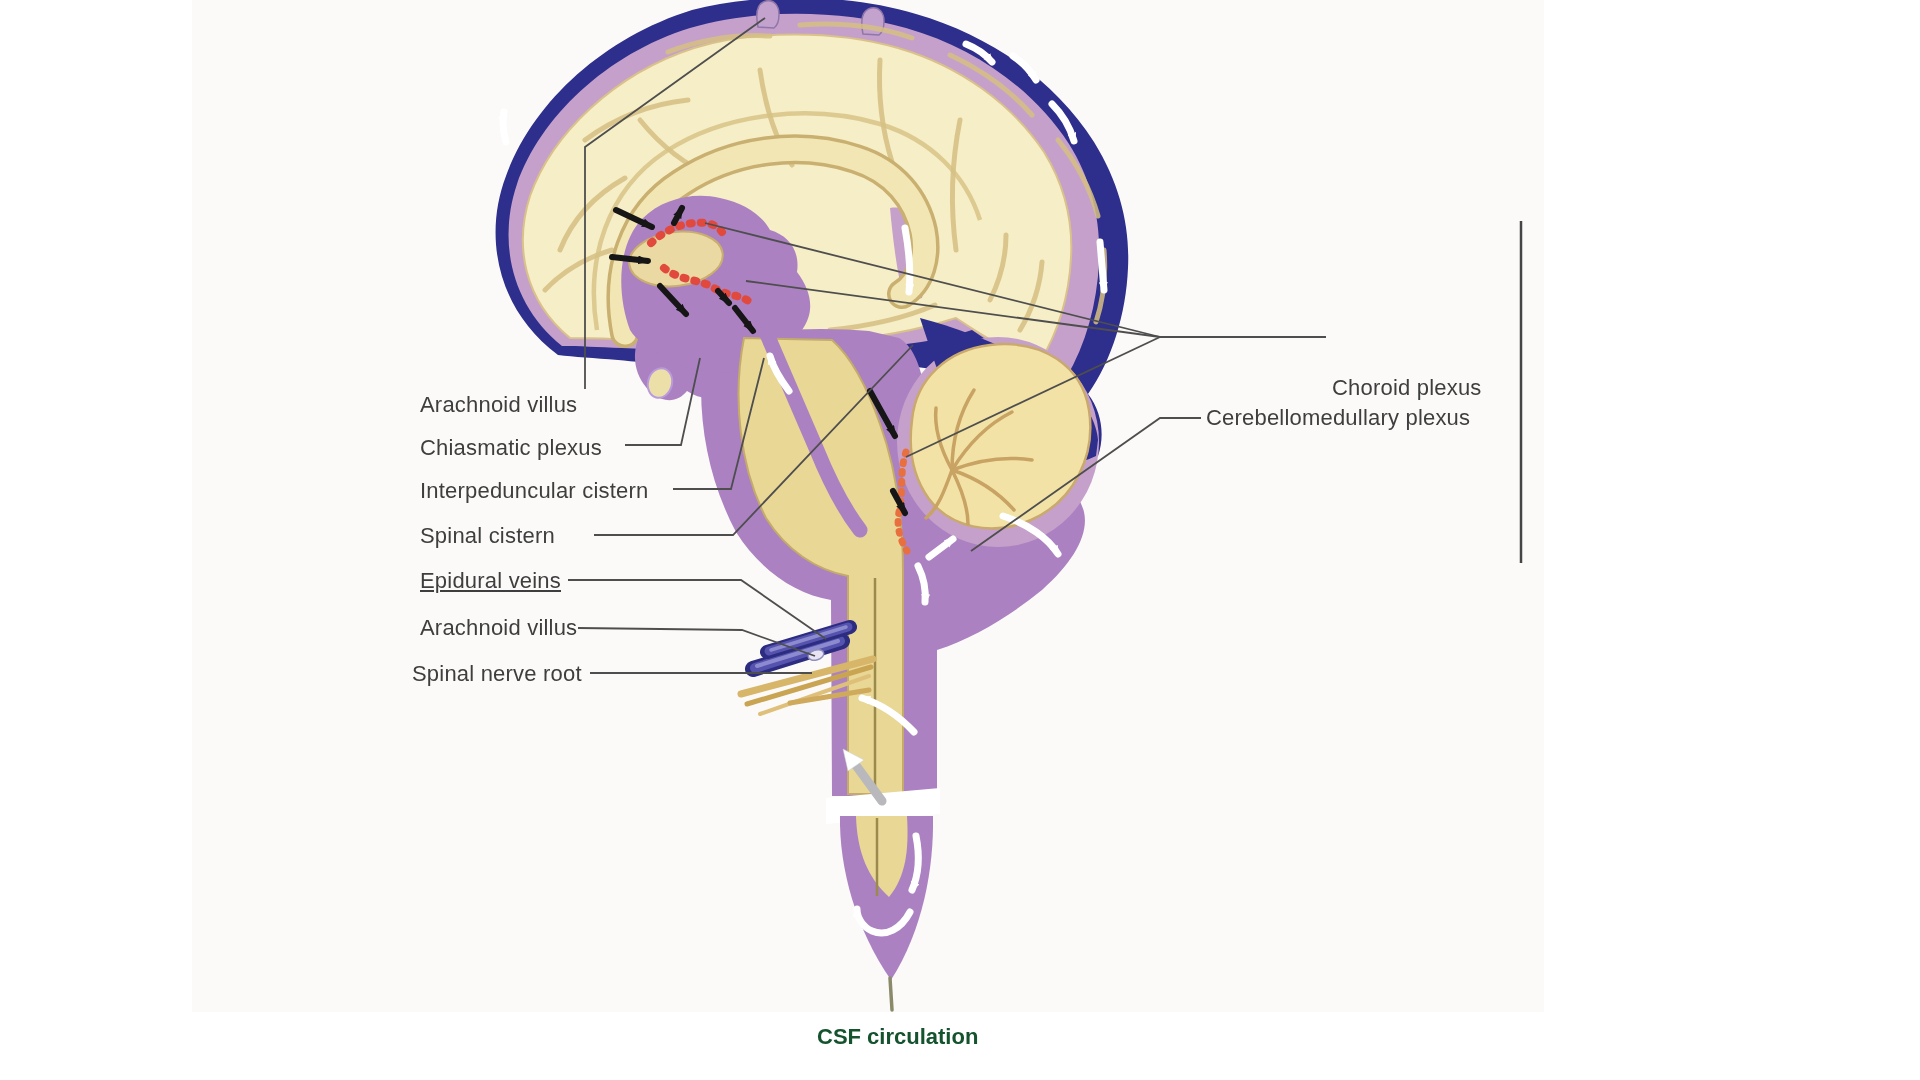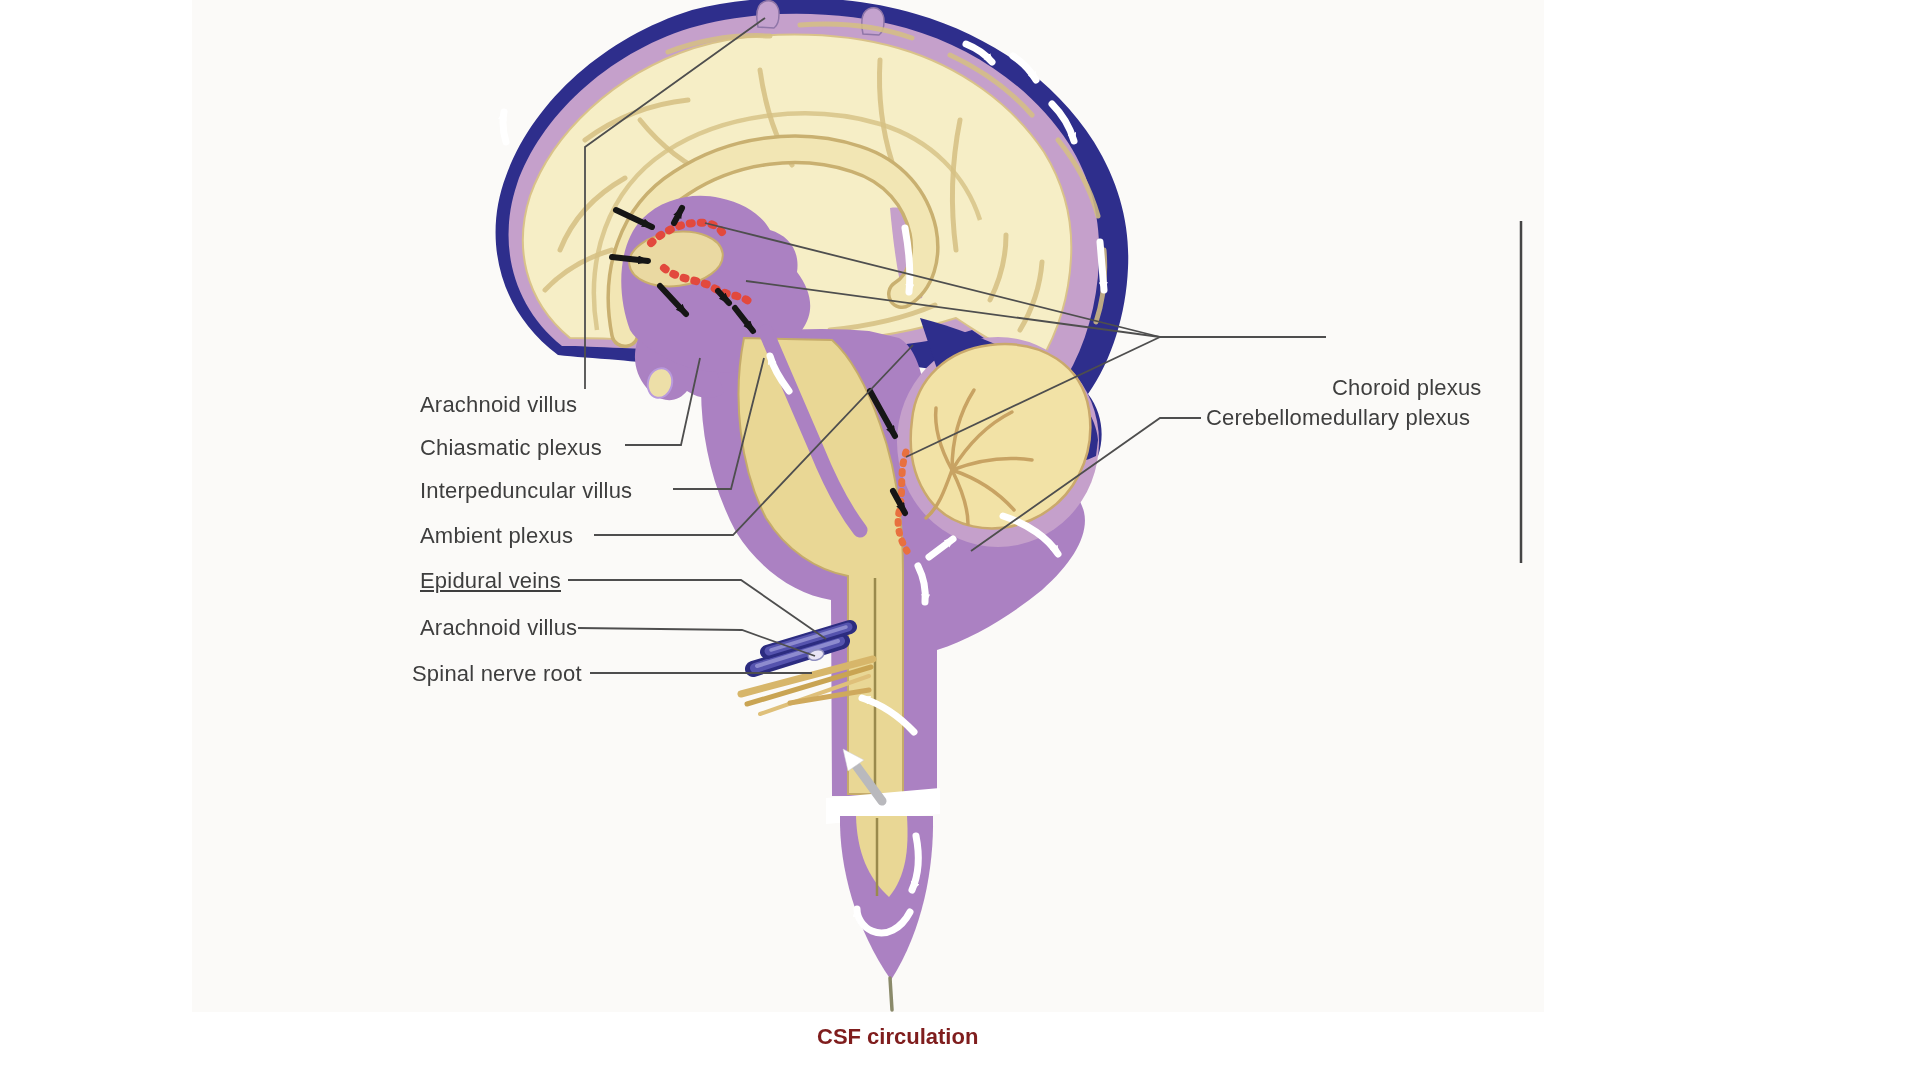--- a/index.html
+++ b/index.html
@@ -6,21 +6,21 @@
   #stage{
     position:relative;width:1920px;height:1080px;overflow:hidden;
     background:#ffffff;font-family:"Liberation Sans", sans-serif;
   }
   #art{position:absolute;left:0;top:0;width:1920px;height:1080px;}
   .lbl{
     position:absolute;font-size:22px;line-height:24px;color:var(--c-label-text,#3e3e3e);
     white-space:nowrap;letter-spacing:0.2px;
   }
   .caption{
-    position:absolute;font-size:22px;font-weight:bold;color:#7f1d1d;white-space:nowrap;
+    position:absolute;font-size:22px;font-weight:bold;color:#14532d;white-space:nowrap;
   }
   
   .f-dural{fill:var(--c-dural-sinus,#2e2e8c);}
   .f-sub{fill:var(--c-subarachnoid-space,#c5a0cb);}
   .f-cistern{fill:var(--c-cistern,#ab81c2);}
   .f-cerebrum{fill:var(--c-cerebrum,#f6eec6);}
   .f-cerebellum{fill:var(--c-cerebellum,#f2e2a6);}
   .f-cord{fill:var(--c-spinal-cord,#e9d795);}
   .s-sulci{stroke:var(--c-sulci,#d6c083);}
   .s-choroid{stroke:var(--c-choroid-plexus,#e2493d);}
@@ -209,21 +209,21 @@
     <path class="lead" d="M 1160,337 L 746,281"></path>
     <path class="lead" d="M 1160,337 L 906,457"></path>
     <path class="lead" d="M 1201,418 L 1160,418 L 971,551"></path>
   </g>
 
   <path d="M 1521,221 L 1521,563" stroke="#454545" stroke-width="2.5"></path>
 </svg>
 
   <div class="lbl" style="left:420px;top:393px;">Arachnoid villus</div>
   <div class="lbl" style="left:420px;top:436px;">Chiasmatic plexus</div>
-  <div class="lbl" style="left:420px;top:479px;">Interpeduncular villus</div>
-  <div class="lbl" style="left:420px;top:524px;">Ambient plexus</div>
+  <div class="lbl" style="left:420px;top:479px;">Interpeduncular cistern</div>
+  <div class="lbl" style="left:420px;top:524px;">Spinal cistern</div>
   <div class="lbl" style="left:420px;top:569px;text-decoration:underline;">Epidural veins</div>
   <div class="lbl" style="left:420px;top:616px;">Arachnoid villus</div>
   <div class="lbl" style="left:412px;top:662px;">Spinal nerve root</div>
   <div class="lbl" style="left:1332px;top:332px;margin-top:44px;">Choroid plexus</div>
   <div class="lbl" style="left:1206px;top:406px;">Cerebellomedullary plexus</div>
   <div class="caption" style="left:817px;top:1024px;">CSF circulation</div>
 </div>
 
 </body></html>

